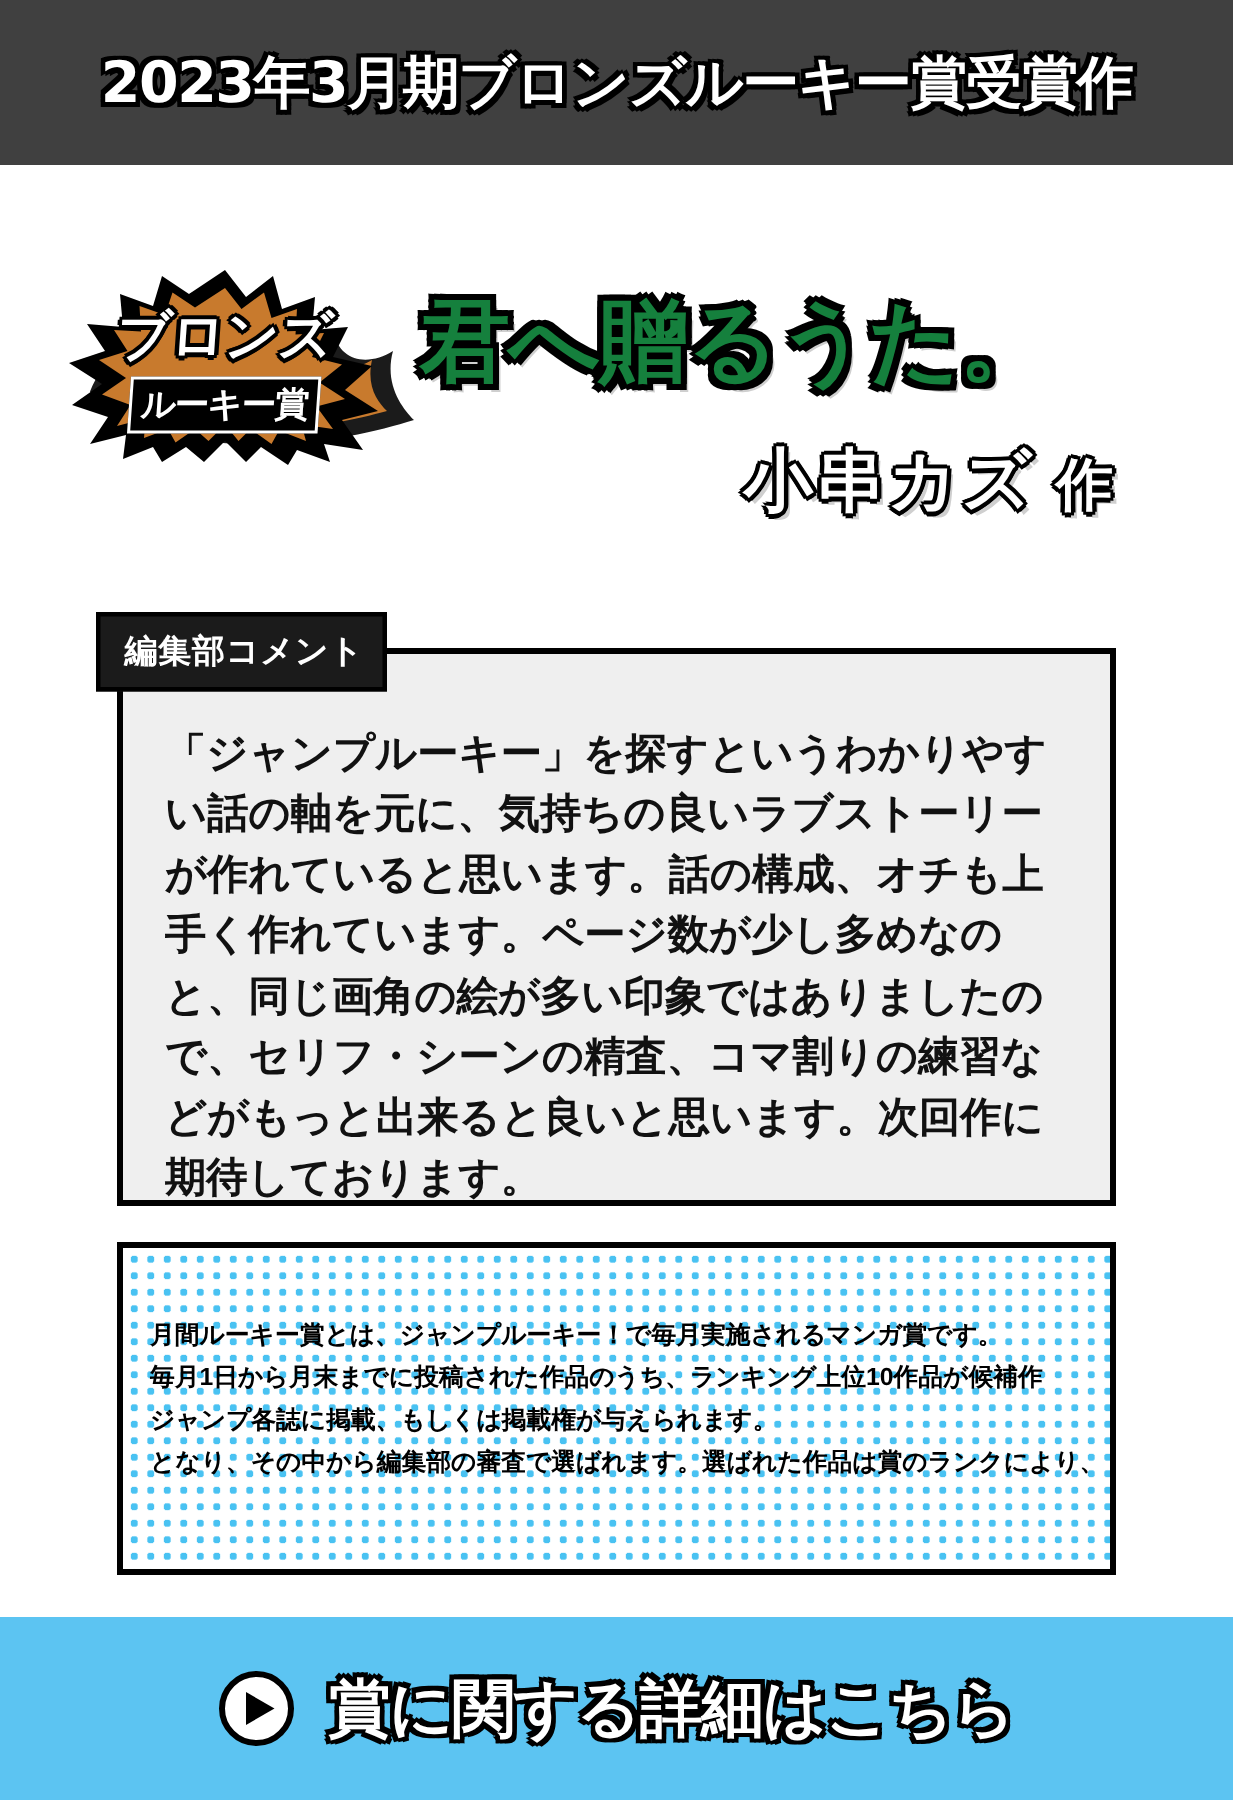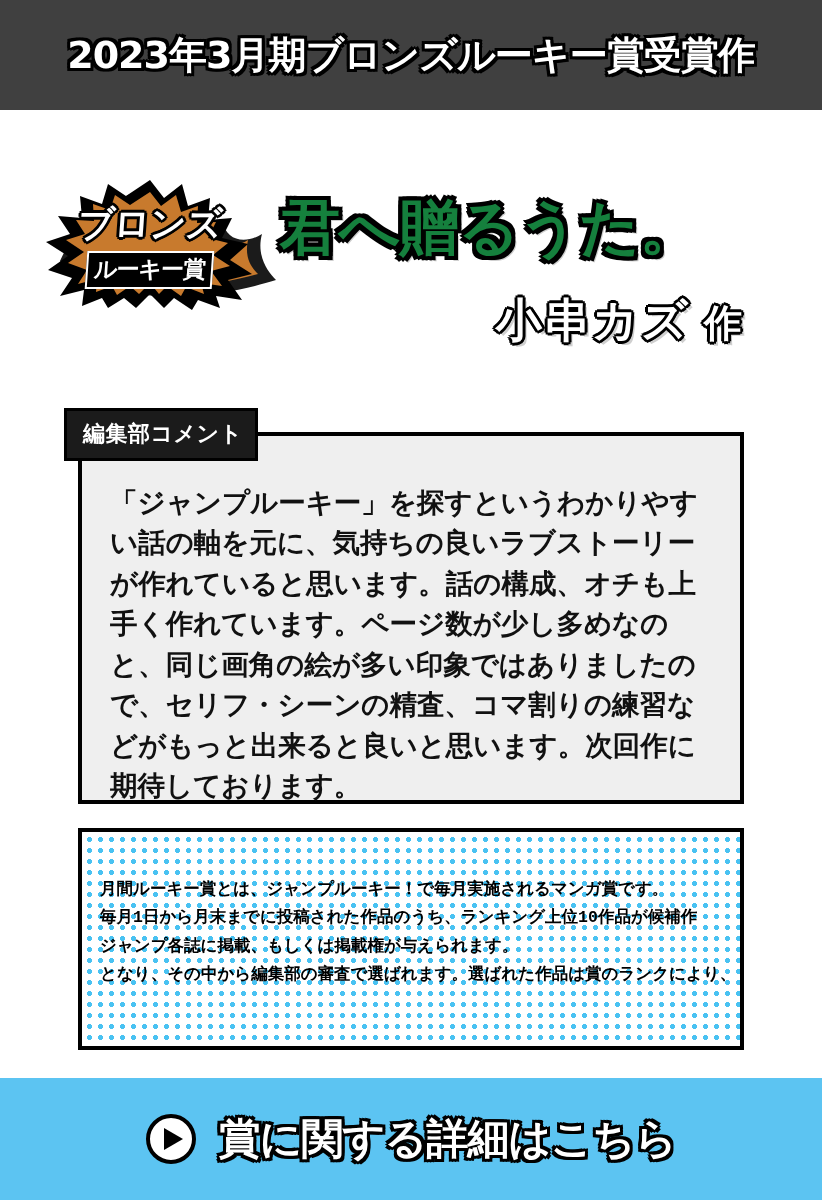--- a/index.html
+++ b/index.html
@@ -205,21 +205,21 @@
     background-color: #ffffff;
     background-image: radial-gradient(#49c2f2 2.4px, transparent 2.6px);
     background-size: 11px 11px;
     background-position: 2px 2px;
   }
   .info-text {
     position: absolute;
     left: 100px;
     top: 876px;
     width: 630px;
-    font-family: Liberation Mono, monospace;
+    font-family: Liberation Sans, sans-serif;
     font-weight: bold;
     font-size: 16.5px;
     line-height: 1.72;
     color: #000000;
     z-index: 3;
   }
   .info-text p {
     margin: 0;
     white-space: nowrap;
   }

